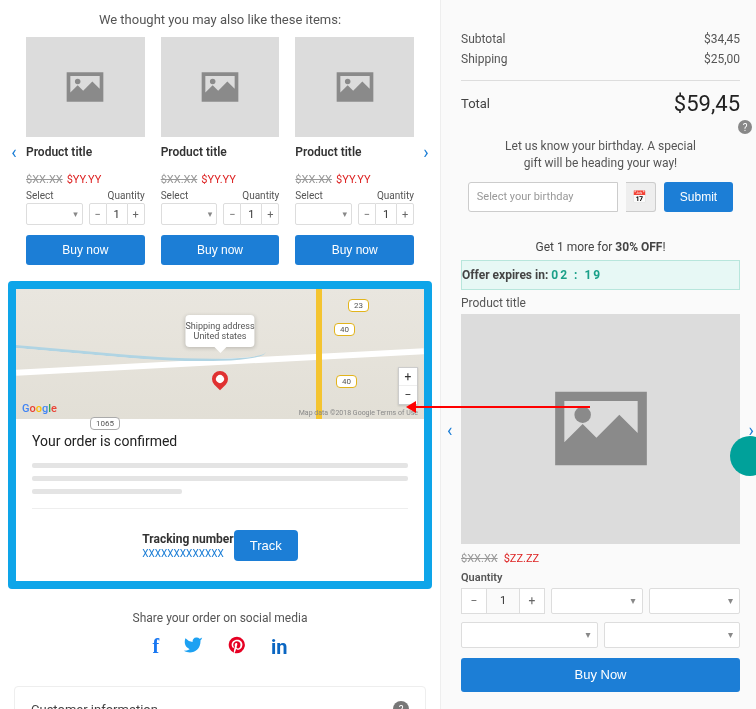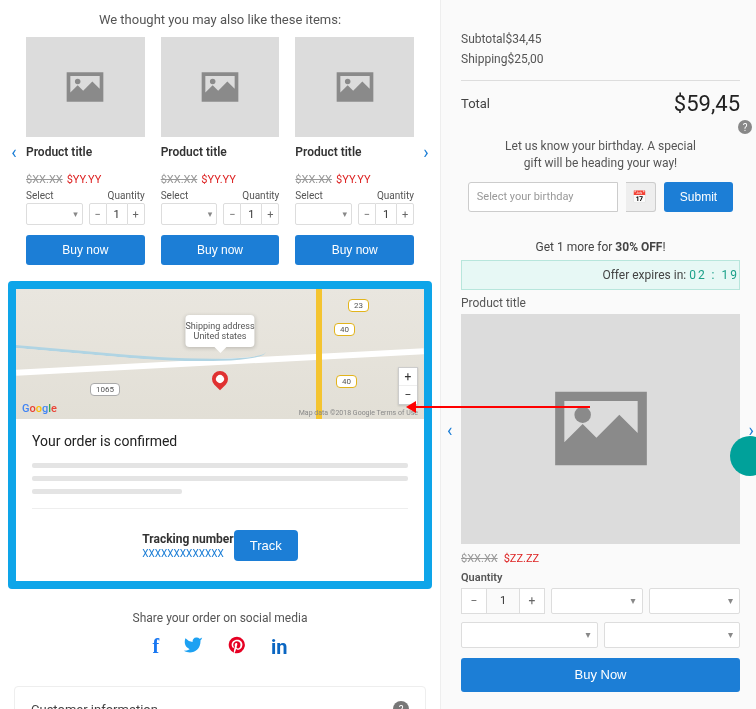--- a/index.html
+++ b/index.html
@@ -119,21 +119,21 @@
   }
   .map-attrib .g-b { color:#4285f4;} .g-r{color:#ea4335;} .g-y{color:#fbbc05;} .g-g{color:#34a853;}
   .map-copy { position: absolute; right: 6px; bottom: 2px; font-size: 7px; color: #888; }
   .route-badge {
     position:absolute; font-size:8px; color:#555; background:#fff;
     border:1px solid #e2b41c; border-radius:4px; padding:1px 5px;
   }
   .rb1 { left: 332px; top: 10px; }
   .rb2 { left: 318px; top: 34px; }
   .rb3 { left: 320px; top: 86px; }
-  .route-badge.pill { border-color:#aaa; }
+  .route-badge.pill { border-color:#aaa;margin-top:34px; }
   .rp1 { left: 74px; top: 94px; }
 
   .confirm-body { padding: 14px 16px 8px; }
   .confirm-title { font-size: 14px; color: #222; font-weight: 400; }
   .skeleton-line { height: 5px; background: #e4e4e4; border-radius: 2px; margin-top: 14px; }
   .skeleton-line.sl2 { width: 100%; margin-top: 8px; }
   .skeleton-line.sl3 { width: 40%; margin-top: 8px; margin-bottom: 14px; }
   .hr { height: 1px; background: #eee; margin: 6px 0 10px; }
   .track-row { display: flex; align-items: center; justify-content: center; padding-bottom: 12px; margin-top: 21px; }
   .track-info { font-size: 12px; }
@@ -153,21 +153,21 @@
   .li { color: #0a66c2; font-weight: 700; font-size: 16px; }
 
   .cust-info-bar {
     margin: 26px 6px 0; border: 1px solid #eee; border-radius: 4px 4px 0 0;
     padding: 14px 16px 4px; display: flex; justify-content: space-between; align-items: center;
     font-size: 13px; color: #444;
   }
   .cust-info-bar .q { width:16px;height:16px;border-radius:50%;background:#777;color:#fff;font-size:10px;display:flex;align-items:center;justify-content:center; }
 
   
-  .summary-row { display: flex; justify-content: flex-start; font-size: 12px; color: #555; margin-top: 6px; }
+  .summary-row { display: flex; justify-content: space-between; font-size: 12px; color: #555; margin-top: 6px; }
   .summary-row.first { margin-top: 24px; }
   .summary-divider { height: 1px; background: #ddd; margin: 14px 0 10px; }
   .total-row { display: flex; justify-content: space-between; align-items: center; }
   .total-label { font-size: 13px; color: #444; }
   .total-val { font-size: 22px; color: #222; font-weight: 400; }
   .help-q {
     position: absolute; right: 4px; top: 120px; width: 14px; height: 14px;
     border-radius: 50%; background: #888; color: #fff; font-size: 10px;
     display: flex; align-items: center; justify-content: center;
   }
@@ -183,21 +183,21 @@
   }
   .submit-btn {
     height: 30px; padding: 0 16px; background: #1c7ed6; color: #fff; border: none;
     border-radius: 3px; font-size: 12px; cursor: pointer;
   }
 
   .offer-head { text-align: center; font-size: 12px; margin-top: 28px; color: #444; }
   .offer-head b { font-weight: 700; }
   .offer-bar {
     margin: 6px 0 4px; background: #e7f8f5; border: 1px solid #b8e6dc;
-    text-align: right; font-size: 12px; padding: 7px 0; color: #444;
+    text-align: left; font-size: 12px; padding: 7px 0; color: #444; font-weight: bold;
   }
   .offer-bar .timer { color: #1ba089; letter-spacing: 2px; }
   .deal-title { font-size: 12px; margin: 6px 0 4px; color: #555; }
   .deal-img-wrap { position: relative; }
   .deal-img {
     background: #dcdcdc; height: 230px; margin: 0 0 8px;
     display: flex; align-items: center; justify-content: center;
   }
   .deal-img svg { width: 110px; height: 95px; fill: #8a8a8a; }
   .deal-chev-l, .deal-chev-r {

